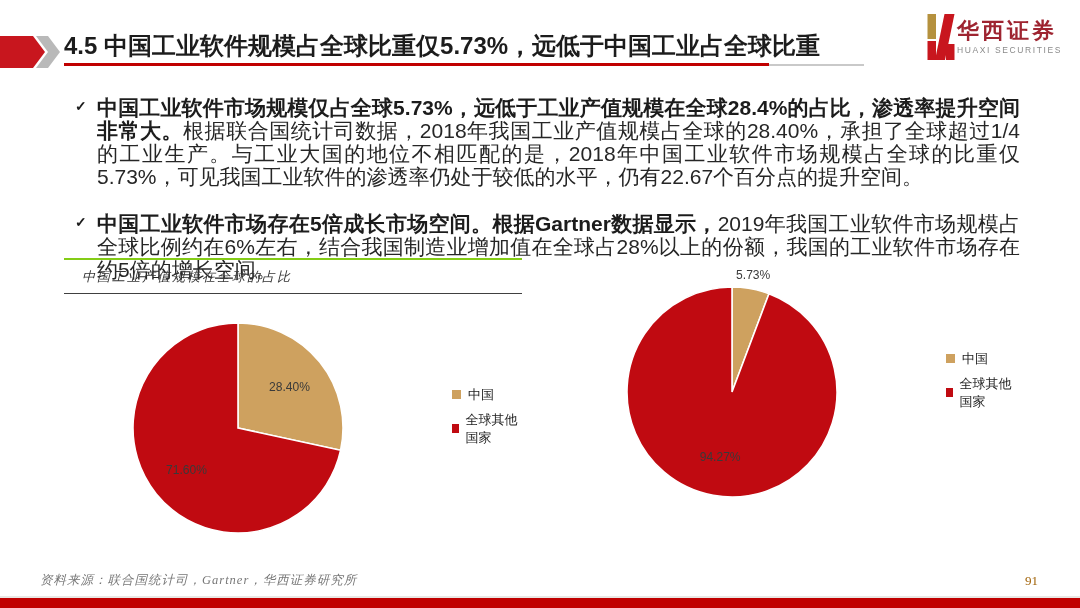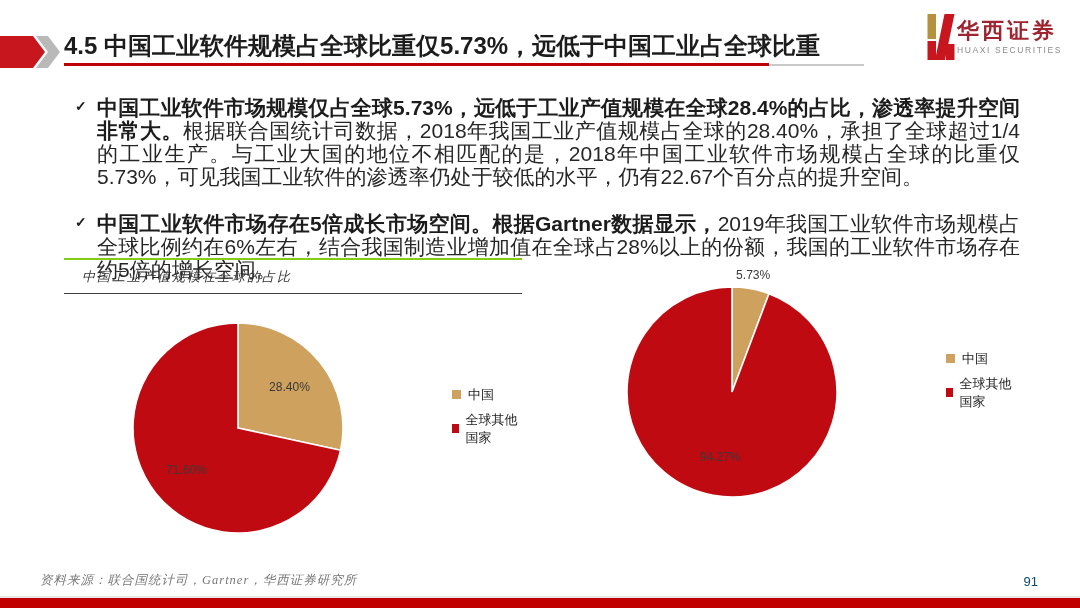--- a/index.html
+++ b/index.html
@@ -43,21 +43,21 @@
 
   .legend { margin-left:88px; margin-top:-24px; }
   .legend-item { display:flex; align-items:center; margin:7px 0; }
   .swatch { width:9px; height:9px; margin-right:7px; display:inline-block; }
   .legend-label { font-size:13px; color:#1c1c1c; }
 
   
   .source { position:absolute; left:40px; bottom:19px;
             font-family:"Liberation Serif", serif; font-style:italic;
             font-size:12.5px; color:#777; letter-spacing:1px; }
-  .page-num { position:absolute; right:42px; bottom:19px; font-size:13px; color:#0c4a6e; }
+  .page-num { position:absolute; right:42px; bottom:19px; font-size:13px; color:#a16207;font-family:Liberation Serif, serif; }
   .bottom-bar { position:absolute; left:0; right:0; bottom:0; height:12px;
                 background:#C00000; border-top:2px solid #E9E7E4; }
 </style>
 </head>
 <body>
 
 <div class="page">
 
   <div class="header">
     <svg class="arrow-deco" width="62" height="32" viewBox="0 0 62 32">

